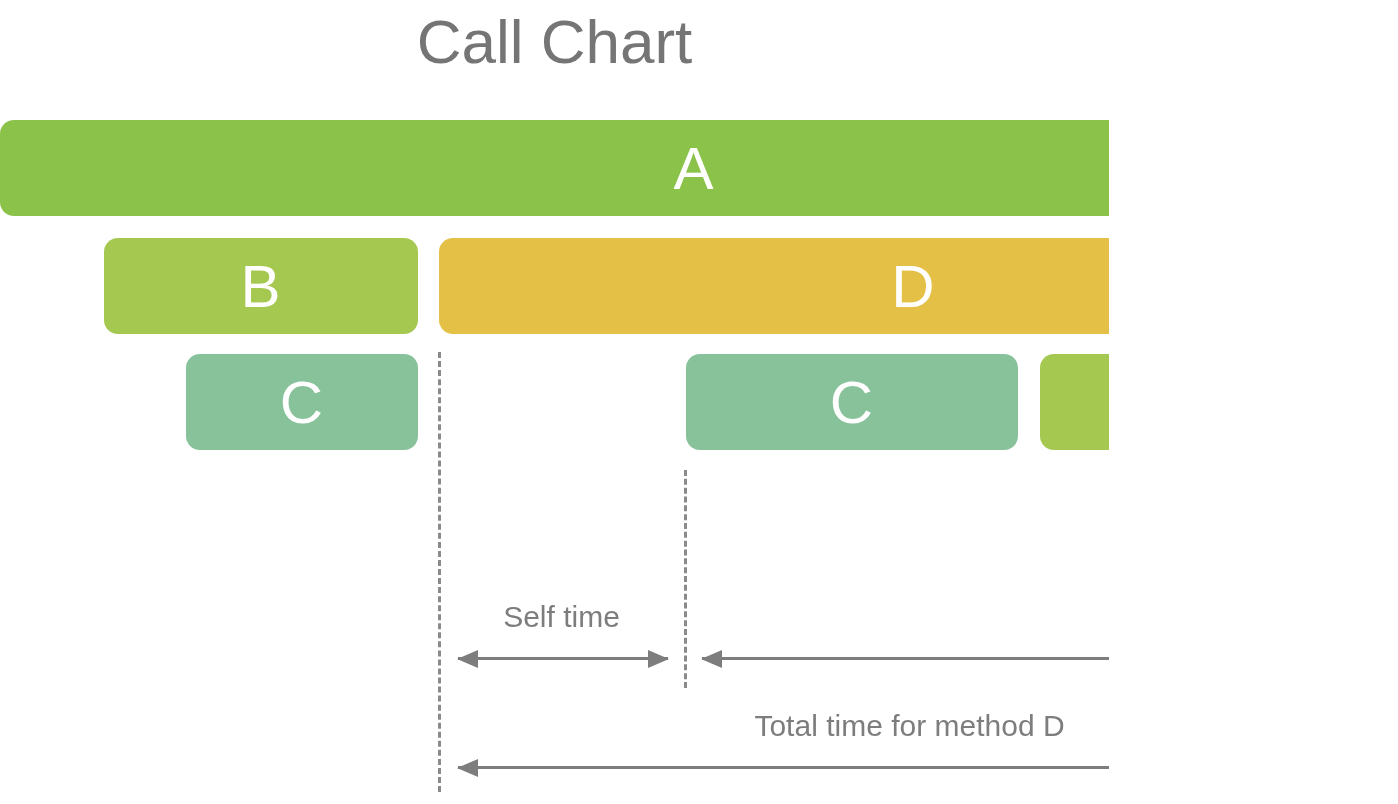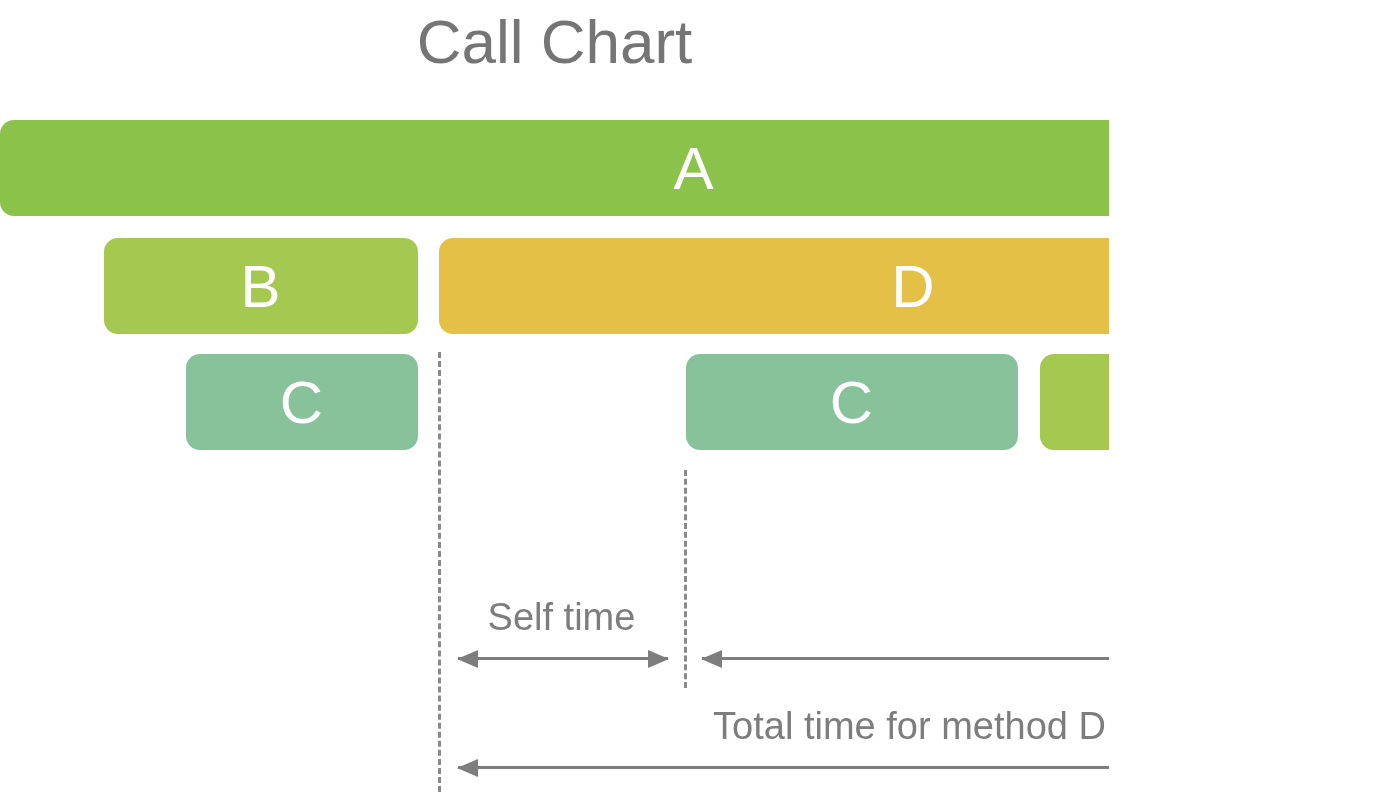--- a/index.html
+++ b/index.html
@@ -63,21 +63,21 @@
     right: -1px;
     border-width: 9px 0 9px 21px;
     border-color: transparent transparent transparent #7d7d7d;
   }
   .arrow-self     { left: 458px; top: 657px; width: 210px; }
   .arrow-children { left: 702px; top: 657px; width: 670px; }
   .arrow-total    { left: 458px; top: 766px; width: 914px; }
   .ann {
     position: absolute;
     color: #7d7d7d;
-    font-size: 38px;
+    font-size: 30px;
     line-height: 44px;
     font-weight: 300;
     text-align: center;
   }
   .ann-self     { left: 438px; top: 595px; width: 247px; }
   .ann-children { left: 684px; top: 595px; width: 700px; }
   .ann-total    { left: 436px; top: 704px; width: 947px; }
 </style>
 </head>
 <body>

